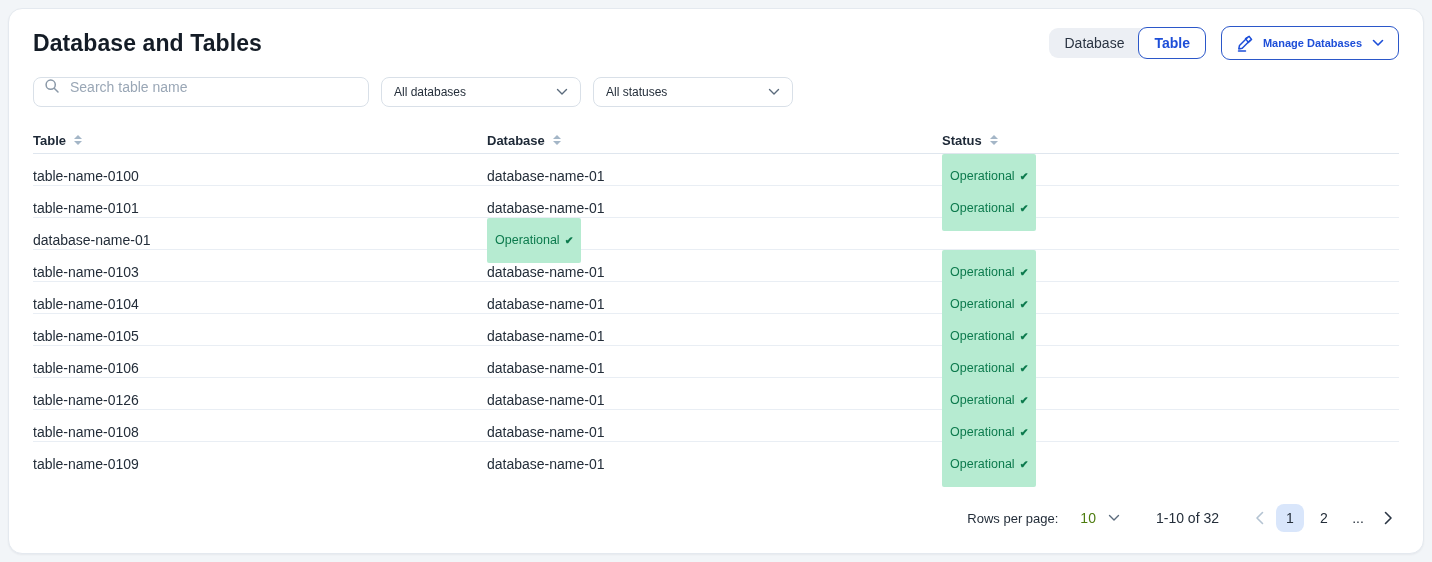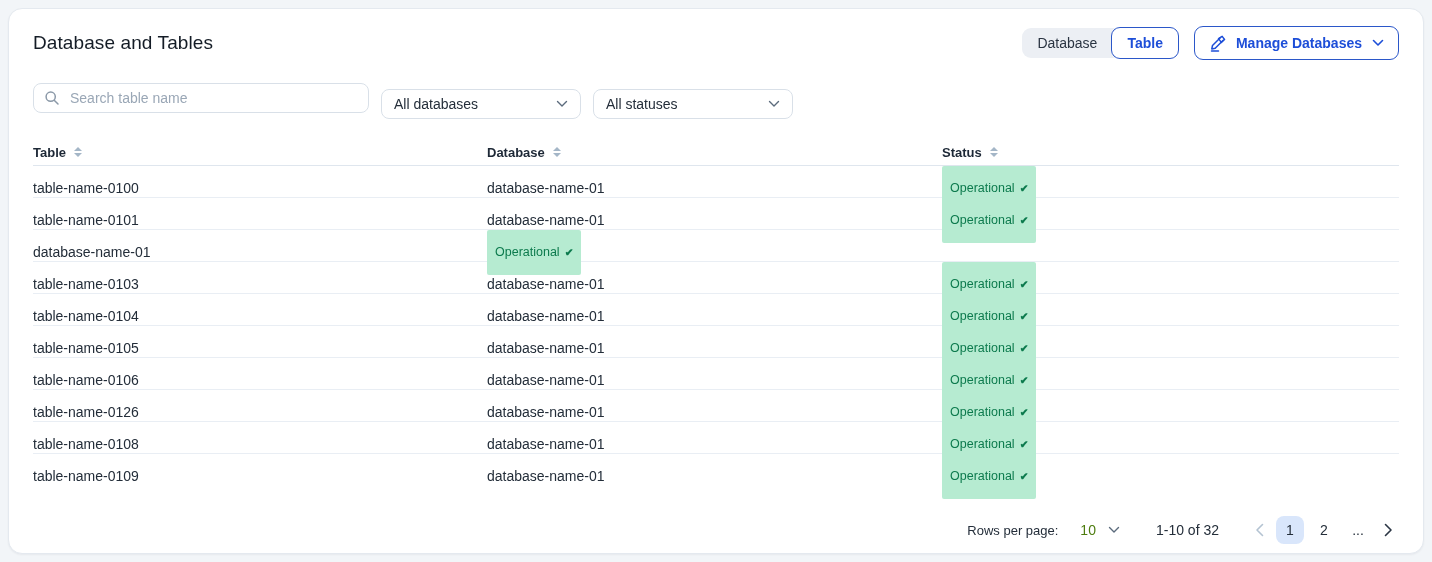--- a/index.html
+++ b/index.html
@@ -12,55 +12,54 @@
   }
   .card {
     position:absolute; left:8px; top:8px; width:1416px; height:546px;
     background:#ffffff; border:1px solid #e4e9ef; border-radius:14px;
     box-shadow:0 1px 2px rgba(16,24,40,.05);
     padding:16px 24px 0 24px;
     overflow:hidden;
   }
   
   .topbar { display:flex; justify-content:space-between; align-items:center; height:36px; }
-  .title { font-size:19px; font-weight:normal; color:#141c26; letter-spacing:.1px; }
+  .title { font-size:23px; font-weight:bold; color:#141c26; letter-spacing:.1px; }
   .top-actions { display:flex; align-items:center; gap:16px; }
   .segmented { display:flex; align-items:center; background:#eceff4; border-radius:9px; height:30px; }
   .seg-item {
     height:30px; padding:0 15px; display:flex; align-items:center;
     font-size:14px; color:#2a3442; background:transparent; border:none;
     border-radius:9px; cursor:pointer; font-family:inherit;
   }
   .seg-item.active {
     background:#fff; border:1.5px solid #2b57c9; color:#1d4ed8; font-weight:bold;
     height:32px; margin:-1px;
   }
   .manage-btn {
     display:flex; align-items:center; gap:10px; height:34px; padding:0 14px;
     background:#fff; border:1.5px solid #2b57c9; border-radius:9px;
-    color:#1d4ed8; font-weight:bold; font-size:14px; cursor:pointer; font-family:inherit;
+    color:#1d4ed8; font-weight:bold; font-size:11px; cursor:pointer; font-family:inherit;
   }
   .manage-btn svg { display:block; }
   
   .filters { display:flex; align-items:center; gap:12px; margin-top:16px; }
   .search-box {
     width:336px; height:30px; border:1px solid #d9e0e8; border-radius:8px;
-    display:flex; align-items:center; gap:8px; padding:0 10px; background:#fff;
+    display:flex; align-items:flex-start; gap:8px; padding:0 10px; background:#fff;
   }
   .search-box input {
     flex:1; border:none; outline:none; background:transparent;
     font-size:14px; color:#222b36; font-family:inherit; min-width:0;
   }
   .search-box input::placeholder { color:#9aa7b6; }
   .select {
     width:200px; height:30px; border:1px solid #d9e0e8; border-radius:8px;
     display:flex; align-items:center; justify-content:space-between;
-    padding:0 12px; font-size:14px; color:#242e3a; background:#fff; cursor:pointer;
+    padding:0 12px; font-size:12px; color:#242e3a; background:#fff; cursor:pointer;
     font-family:inherit;
-    margin-top:12px;
   }
   
   .thead {
     display:grid; grid-template-columns:454px 455px 1fr;
     margin-top:20px; height:27px; align-items:center;
     border-bottom:1px solid #dfe6ee;
   }
   .th { display:flex; align-items:center; gap:8px; font-size:13px; font-weight:bold; color:#1d2836; cursor:pointer; }
   .sort { display:flex; flex-direction:column; gap:2px; }
   .sort i { display:block; width:0; height:0; border-left:4px solid transparent; border-right:4px solid transparent; }

